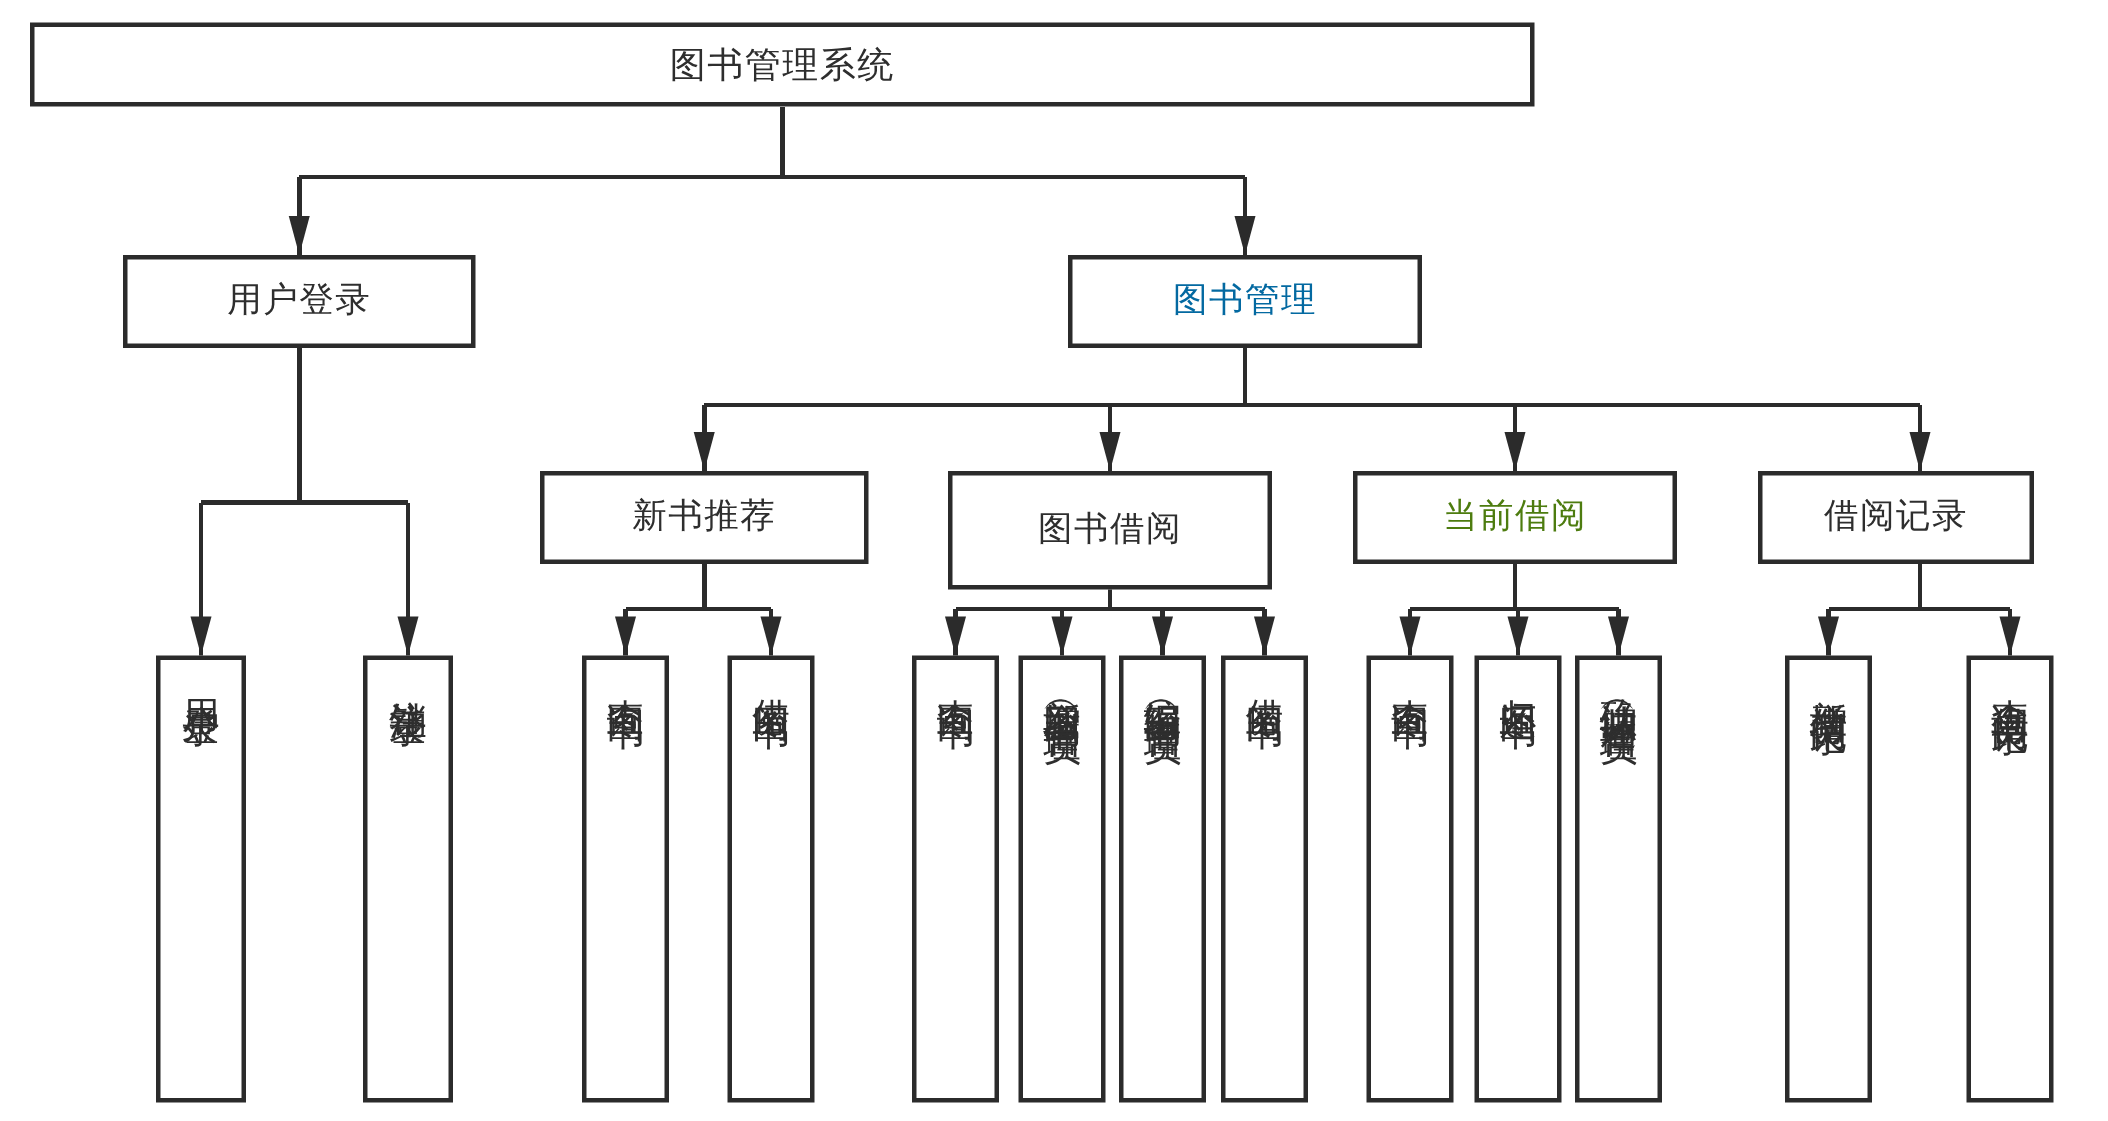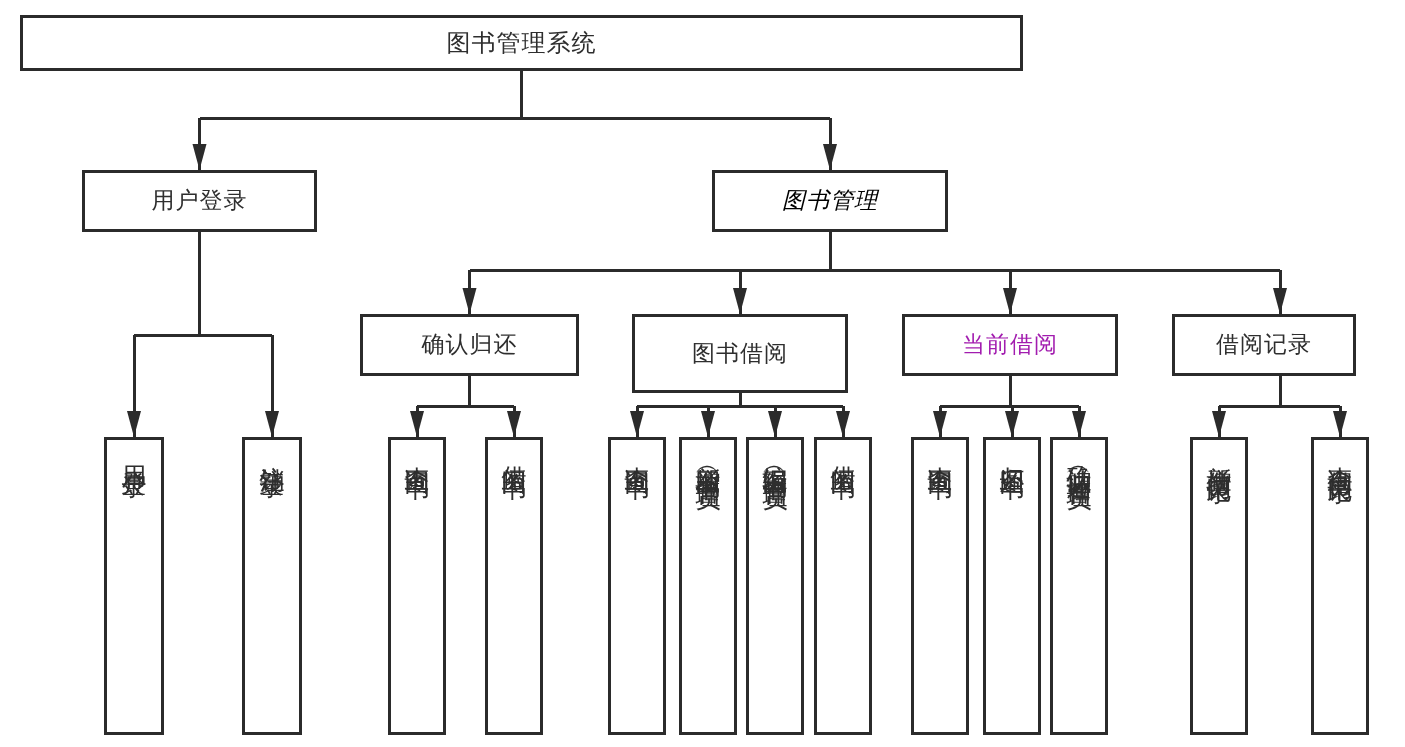--- a/index.html
+++ b/index.html
@@ -113,30 +113,30 @@
       <polygon points="1333,411 1347,411 1340,437" fill="#2b2b2b"></polygon>
     </svg>
   <div id="node-layer">
       <div class="node h root" id="node-root" style="left: 20px; top: 15px; width: 1003px; height: 56px; border-color: rgb(43, 43, 43); background: rgb(255, 255, 255);">
         <span class="label" style="color: rgb(46, 46, 46);">图书管理系统</span>
       </div>
       <div class="node h" id="node-user_login" style="left: 82px; top: 170px; width: 235px; height: 62px; border-color: rgb(43, 43, 43); background: rgb(255, 255, 255);">
         <span class="label" style="color: rgb(46, 46, 46);">用户登录</span>
       </div>
       <div class="node h" id="node-book_manage" style="left: 712px; top: 170px; width: 236px; height: 62px; border-color: rgb(43, 43, 43); background: rgb(255, 255, 255);">
-        <span class="label" style="color: #000000; font-style: italic;">图书管理</span>
+        <span class="label" style="color: #0369a1;">图书管理</span>
       </div>
       <div class="node h" id="node-new_book_rec" style="left: 360px; top: 314px; width: 219px; height: 62px; border-color: rgb(43, 43, 43); background: rgb(255, 255, 255);">
-        <span class="label" style="color: rgb(46, 46, 46);">确认归还</span>
+        <span class="label" style="color: rgb(46, 46, 46);">新书推荐</span>
       </div>
       <div class="node h" id="node-book_borrow" style="left: 632px; top: 314px; width: 216px; height: 79px; border-color: rgb(43, 43, 43); background: rgb(255, 255, 255);">
         <span class="label" style="color: rgb(46, 46, 46);">图书借阅</span>
       </div>
       <div class="node h" id="node-current_borrow" style="left: 902px; top: 314px; width: 216px; height: 62px; border-color: rgb(43, 43, 43); background: rgb(255, 255, 255);">
-        <span class="label" style="color: #a21caf;">当前借阅</span>
+        <span class="label" style="color: #4d7c0f;">当前借阅</span>
       </div>
       <div class="node h" id="node-borrow_record" style="left: 1172px; top: 314px; width: 184px; height: 62px; border-color: rgb(43, 43, 43); background: rgb(255, 255, 255);">
         <span class="label" style="color: rgb(46, 46, 46);">借阅记录</span>
       </div>
       <div class="node v" id="node-leaf_user_login" style="left: 104px; top: 437px; width: 60px; height: 298px; border-color: rgb(43, 43, 43); background: rgb(255, 255, 255);">
         <span class="label" style="color: rgb(46, 46, 46);">用户登录</span>
       </div>
       <div class="node v" id="node-leaf_user_logout" style="left: 242px; top: 437px; width: 60px; height: 298px; border-color: rgb(43, 43, 43); background: rgb(255, 255, 255);">
         <span class="label" style="color: rgb(46, 46, 46);">注销登录</span>
       </div>

